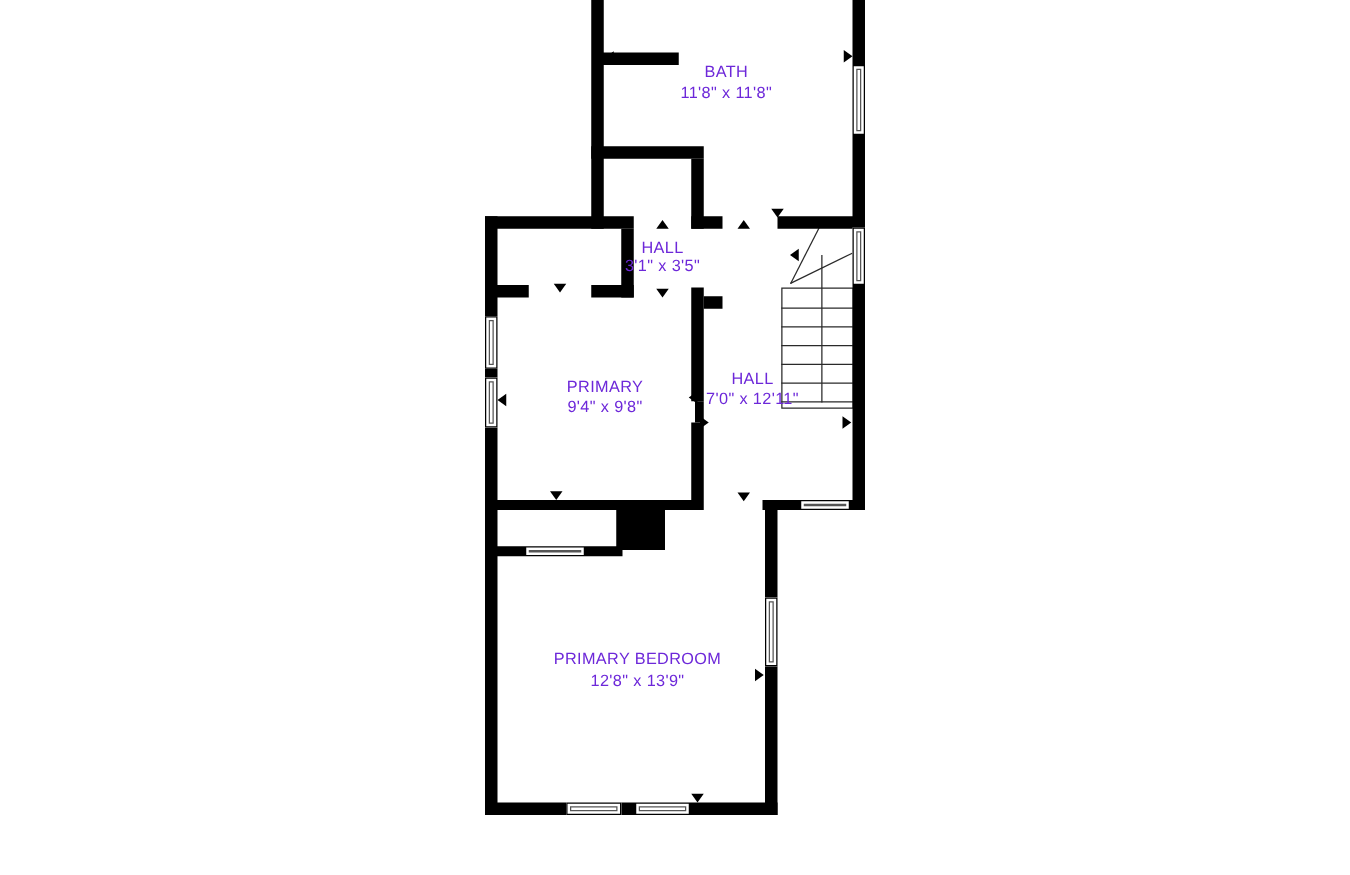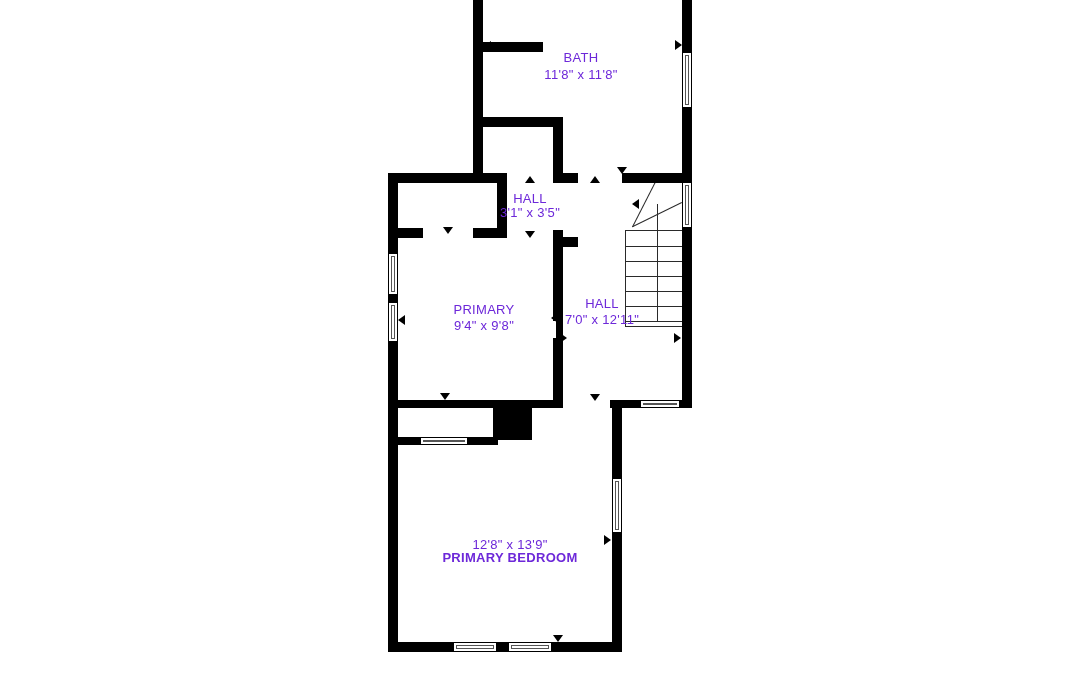--- a/index.html
+++ b/index.html
@@ -128,16 +128,16 @@
   </div>
   <div>
     <div class="rname" style="left: 484px; top: 309px;">PRIMARY</div>
     <div class="rdims" style="left: 484px; top: 325px;">9'4" x 9'8"</div>
   </div>
   <div>
     <div class="rname" style="left: 602px; top: 303px;">HALL</div>
     <div class="rdims" style="left: 602px; top: 319px;">7'0" x 12'11"</div>
   </div>
   <div>
-    <div class="rname" style="left: 510px; top: 557px; font-weight: bold;">PRIMARY BEDROOM</div>
+    <div class="rname" style="left: 510px; top: 527px;">PRIMARY BEDROOM</div>
     <div class="rdims" style="left: 510px; top: 544px;">12'8" x 13'9"</div>
   </div>
 </div>
 
 </body></html>

